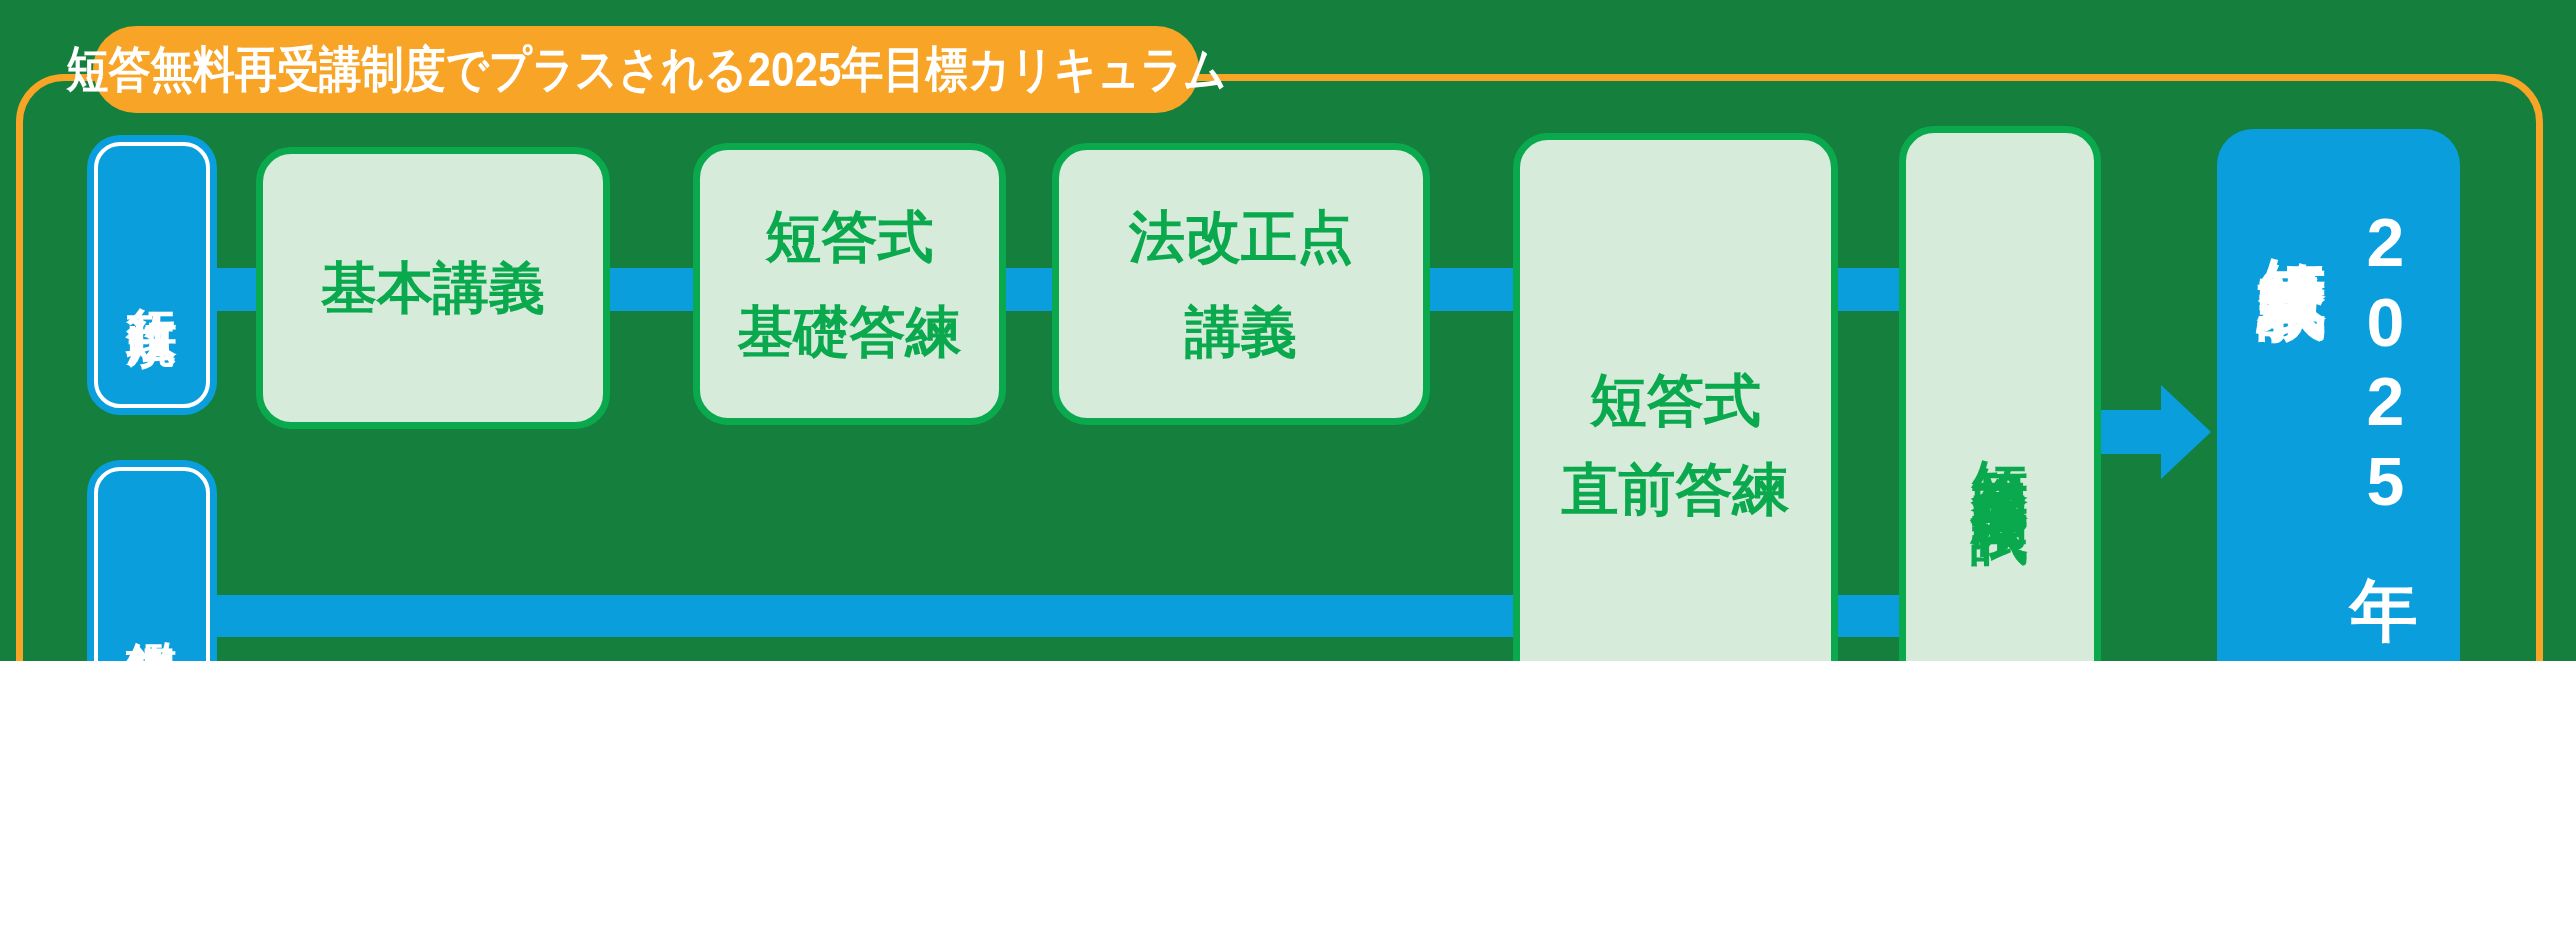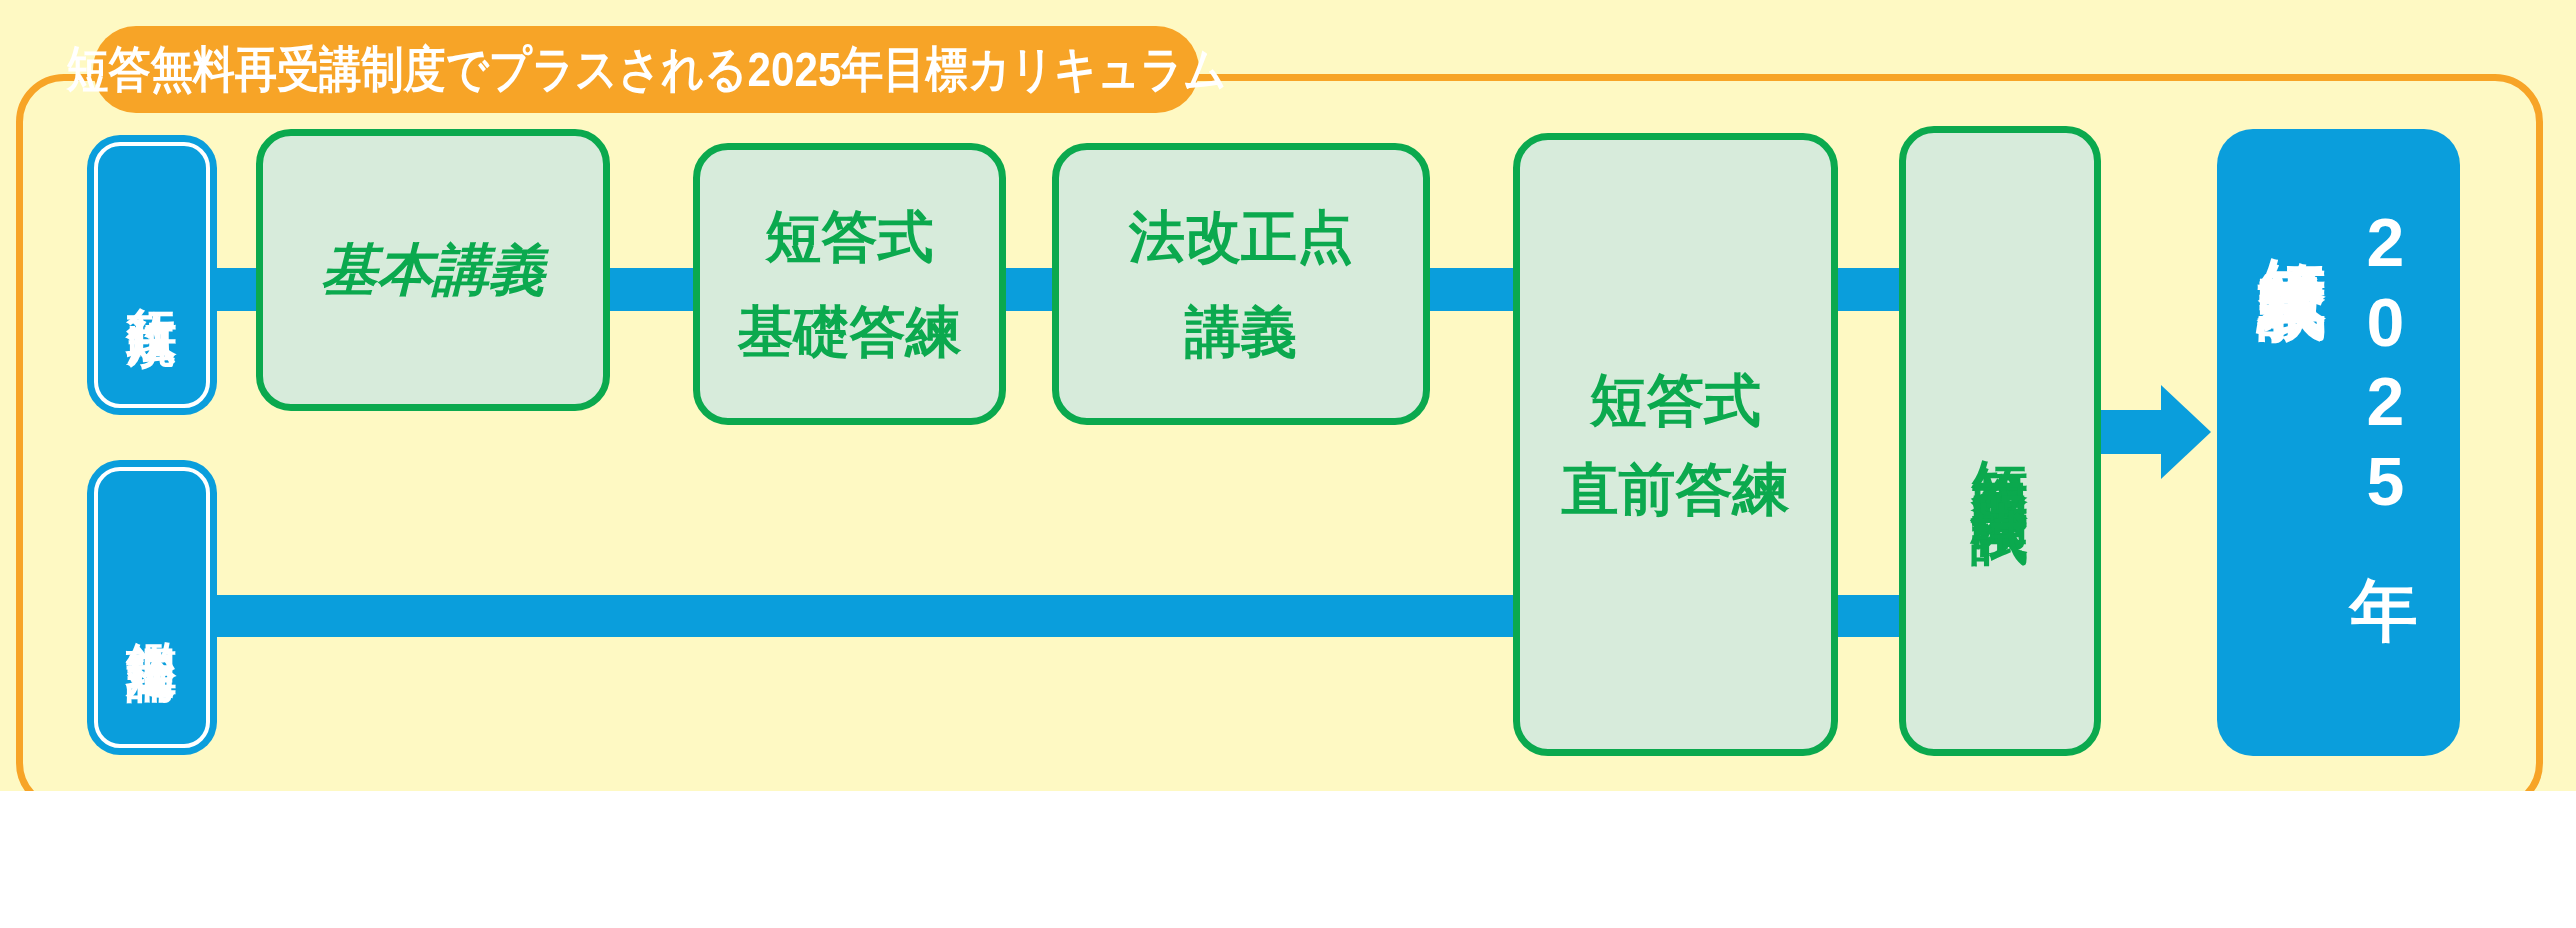--- a/index.html
+++ b/index.html
@@ -10,22 +10,22 @@
     --white:#FFFFFF;
   }
   *{margin:0;padding:0;box-sizing:border-box;}
   html,body{background:#ffffff;}
   body{
     font-family:"Liberation Sans","DejaVu Sans",sans-serif;
     font-weight:bold;
   }
   .canvas{
     position:relative;
-    width:2576px;height:791px;
-    background:#fef9c3;
+    width:2576px;height:661px;
+    background:#15803d;
     overflow:hidden;
   }
   
   .frame{
     position:absolute;
     left:15.6px;top:74px;width:2527px;height:737px;
     border:7.8px solid var(--orange);
     border-radius:48px;
     z-index:1;
   }
@@ -91,21 +91,21 @@
     display:flex;align-items:center;justify-content:center;
     z-index:3;
   }
   .course .label{
     color:var(--green);
     font-size:56px;
     line-height:1.7;
     text-align:center;
     white-space:pre-line;
   }
-  .course.c1{left:256px;top:129px;width:354px;height:282px;font-style:italic;}
+  .course.c1{left:256px;top:147px;width:354px;height:282px;}
   .course.c2{left:693px;top:143px;width:313px;height:282px;}
   .course.c3{left:1052px;top:143px;width:378px;height:282px;}
   .course.c4{left:1513px;top:133px;width:325px;height:623px;}
   .course.c4 .label{font-size:57px;line-height:1.55;}
   .course.c5{left:1899px;top:126px;width:202px;height:630px;}
   .course.c5 .label{
     writing-mode:vertical-rl;
     text-orientation:upright;
     font-size:57px;
     line-height:1.0;

